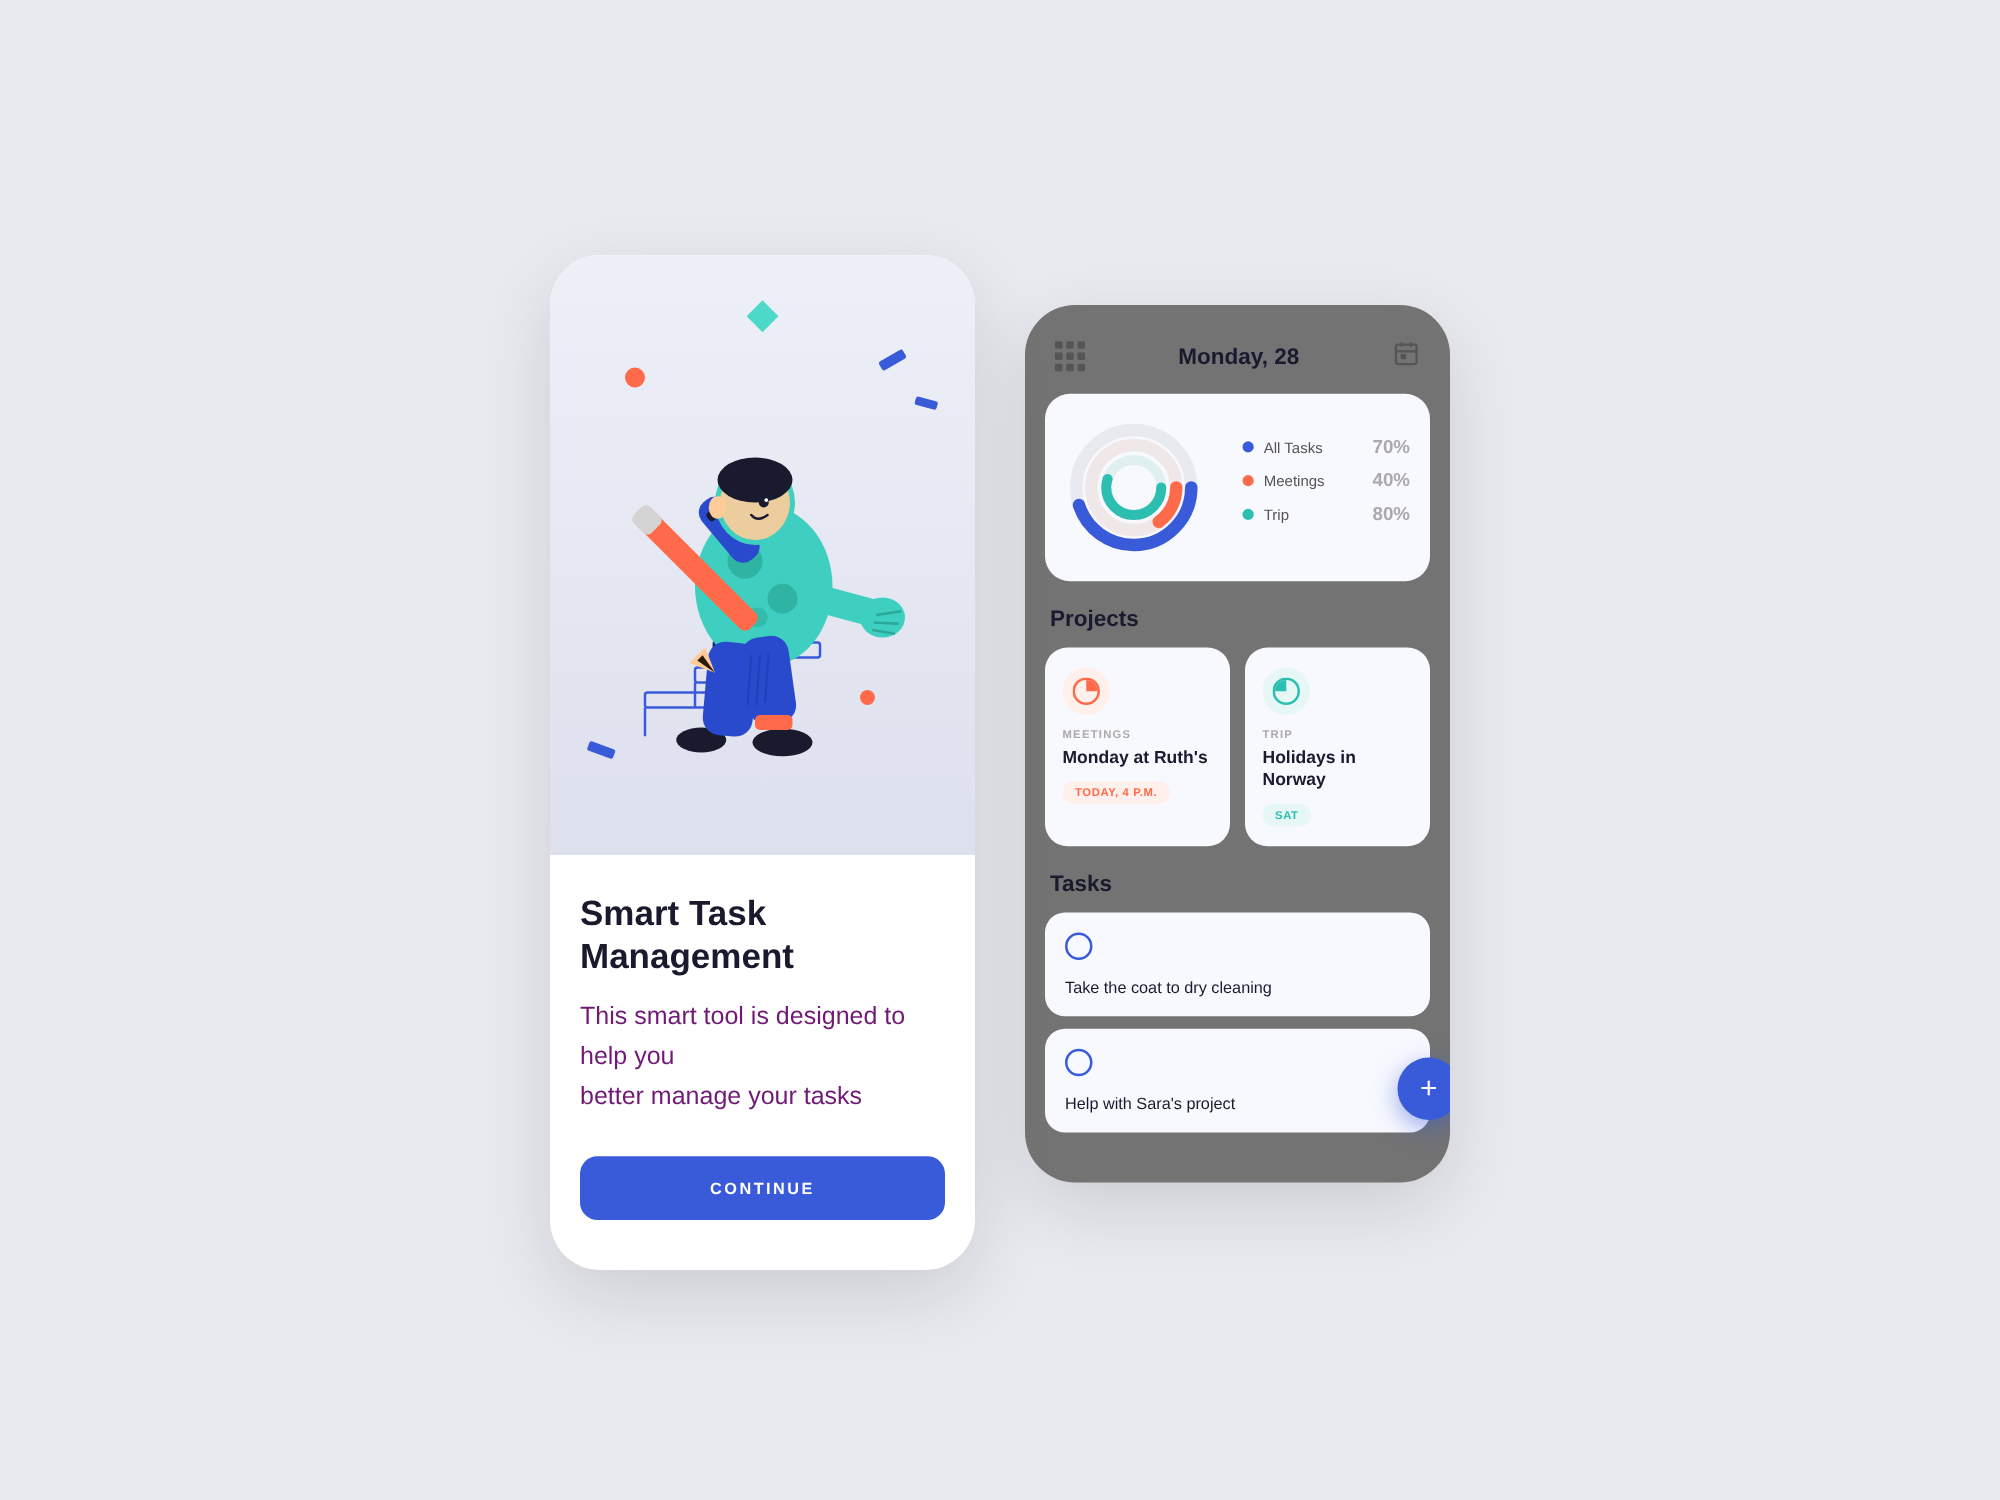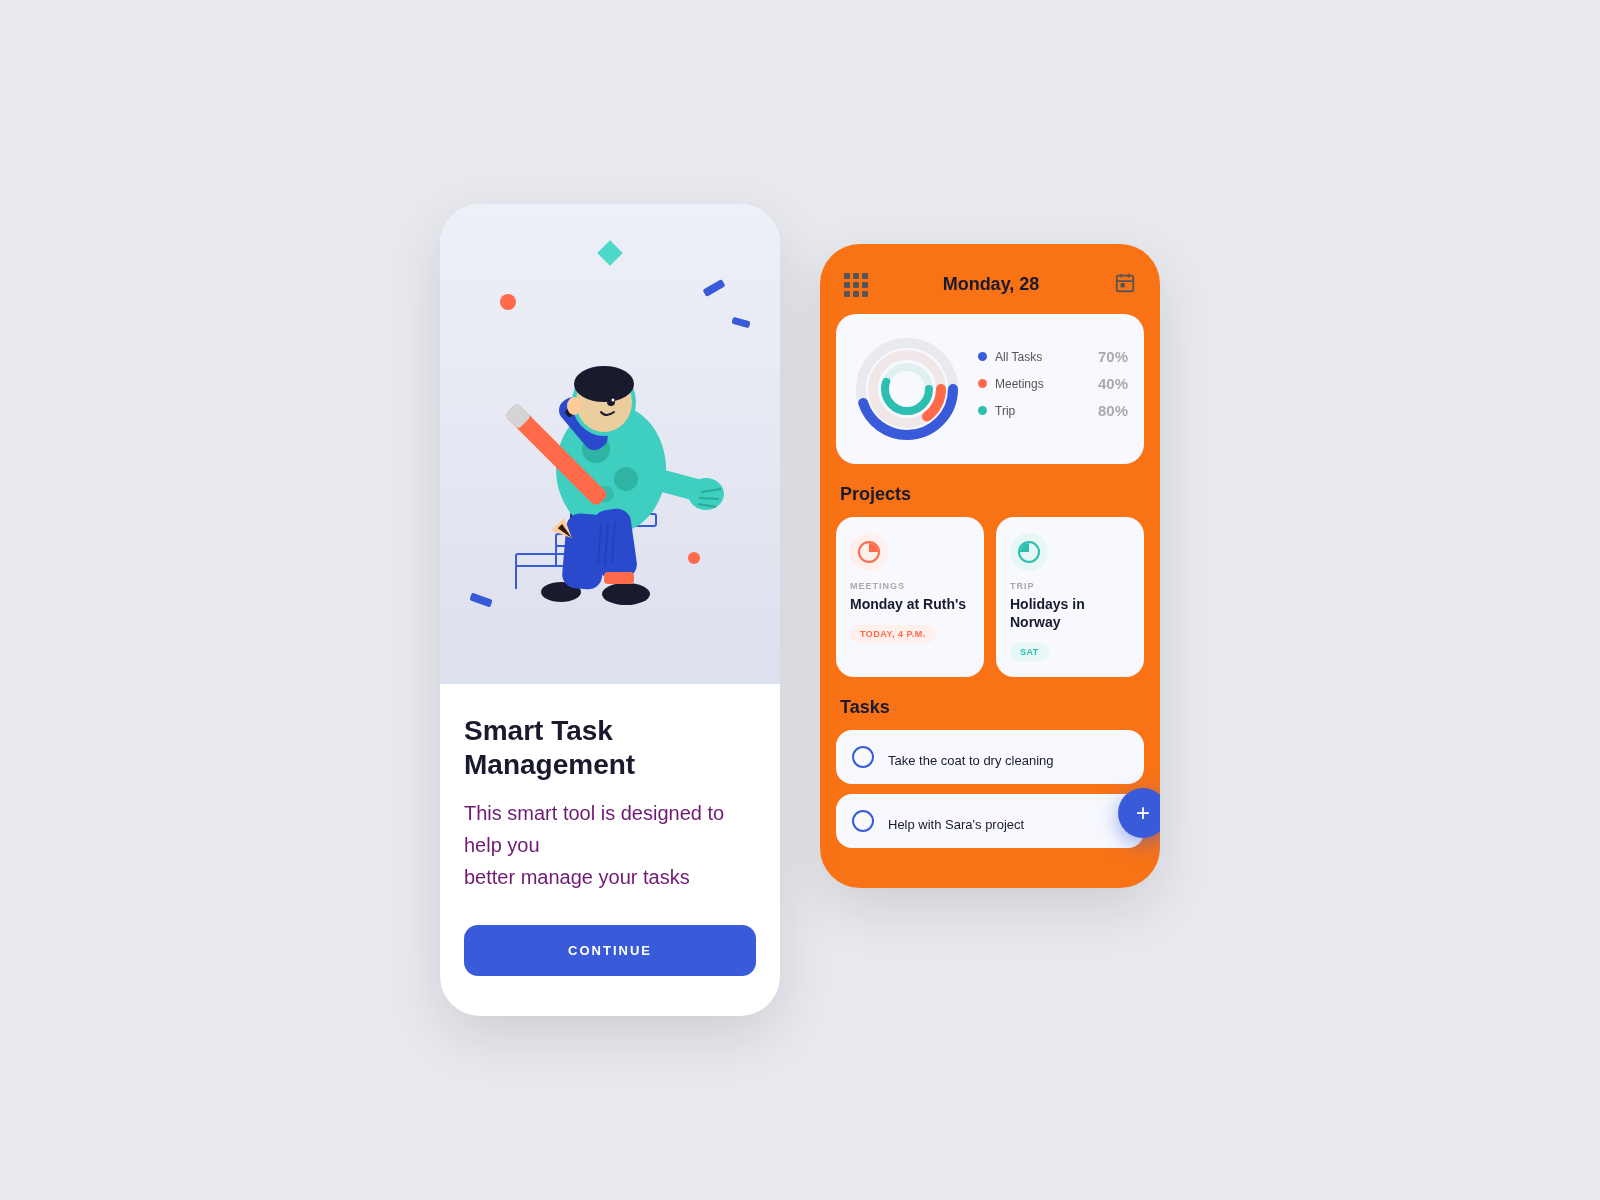--- a/index.html
+++ b/index.html
@@ -133,21 +133,21 @@
       font-size: 13px;
       font-weight: 700;
       letter-spacing: 2px;
       cursor: pointer;
       text-align: center;
     }
 
     
     .phone-right {
       width: 340px;
-      background: #f97316;
+      background: #737373;
       border-radius: 40px;
       box-shadow: 0 20px 60px rgba(0,0,0,0.12);
       overflow: hidden;
       padding: 0 0 30px;
       margin-top: 40px;
     }
     .phone-right-header {
       display: flex;
       justify-content: space-between;
       align-items: center;
@@ -176,21 +176,21 @@
     }
 
     
     .chart-section {
       margin: 0 16px 20px;
       background: #f8f9ff;
       border-radius: 20px;
       padding: 20px 16px;
       display: flex;
       align-items: center;
-      gap: 16px;
+      gap: 32px;
     }
     .donut-wrapper {
       position: relative;
       width: 110px;
       height: 110px;
       flex-shrink: 0;
     }
     .donut-wrapper svg {
       width: 110px;
       height: 110px;
@@ -278,26 +278,27 @@
       background: #e6f7f5;
       color: #2cbfb1;
     }
 
     
     .tasks-section {
       padding: 0 16px;
     }
     .task-item {
       display: flex;
-      align-items: flex-end;
+      align-items: flex-start;
       gap: 14px;
       background: #f8f9ff;
       border-radius: 16px;
       padding: 16px 16px;
       margin-bottom: 10px;
+      flex-direction: column;
     }
     .task-circle {
       width: 22px;
       height: 22px;
       border-radius: 50%;
       border: 2px solid #3a5bd9;
       flex-shrink: 0;
     }
     .task-text {
       font-size: 13px;

